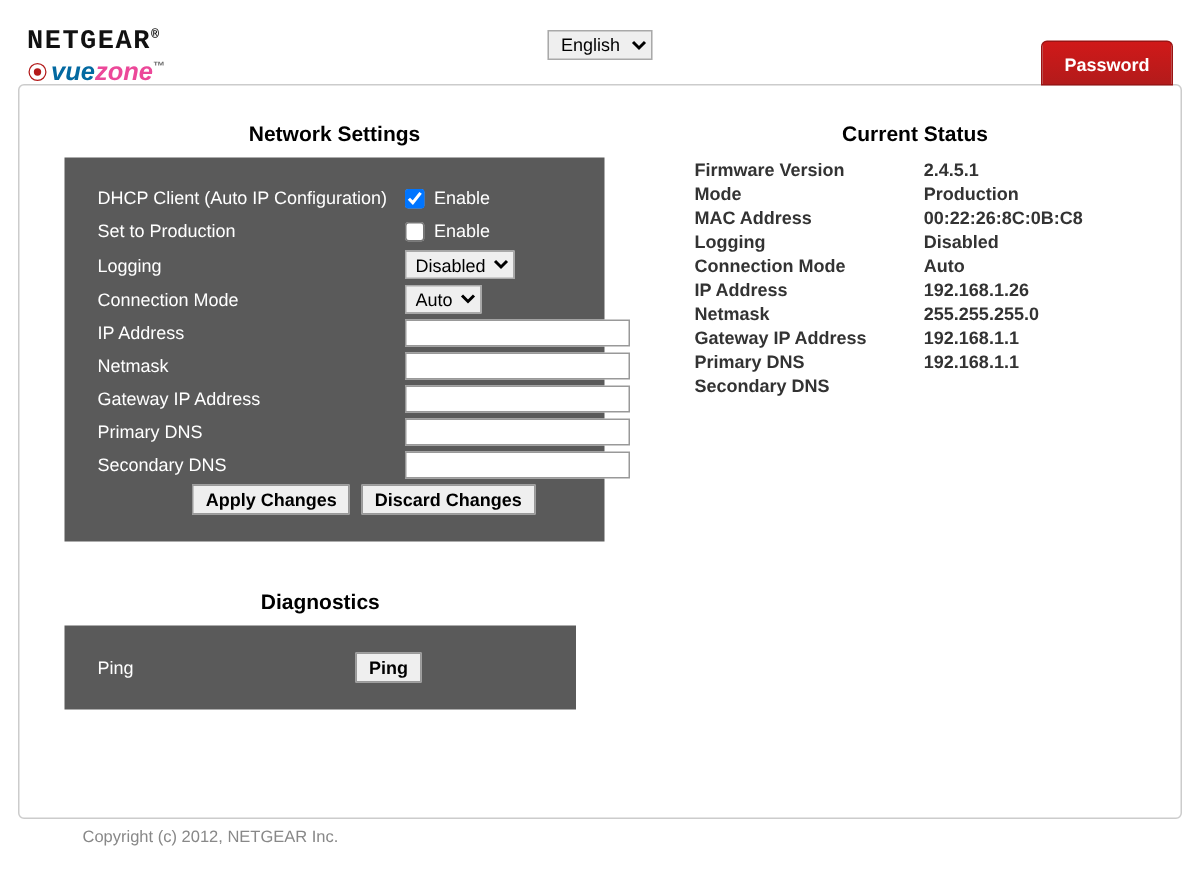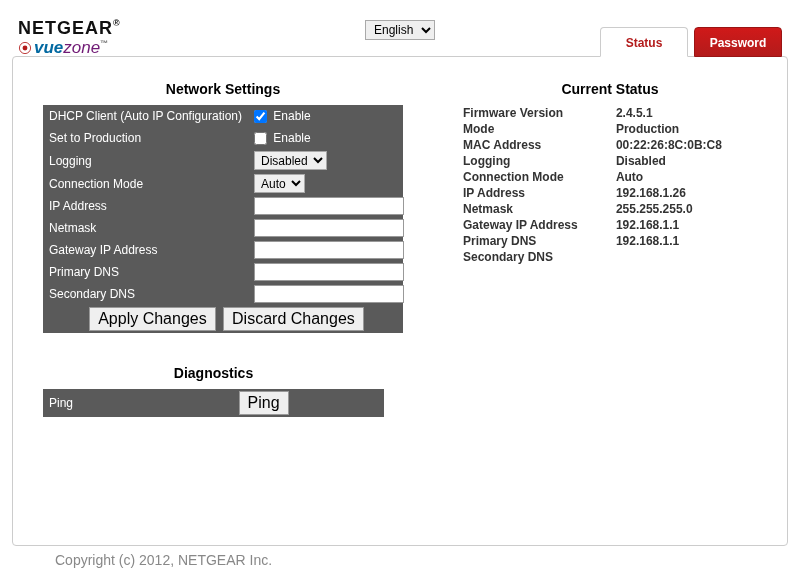--- a/index.html
+++ b/index.html
@@ -16,21 +16,21 @@
     padding: 8px 18px 0 18px;
     height: 56px;
     position: relative;
   }
   .logo {
     display: flex;
     flex-direction: column;
     line-height: 1;
   }
   .logo-netgear {
-    font-family: Liberation Sans, sans-serif;
+    font-family: Liberation Mono, monospace;
     font-weight: 900;
     font-size: 18px;
     letter-spacing: 1px;
     color: #111;
   }
   .logo-netgear sup { font-size: 9px; vertical-align: top; }
   .logo-vuezone {
     font-size: 17px;
     font-weight: 600;
     font-style: italic;
@@ -39,21 +39,21 @@
   }
   .logo-vuezone .star {
     display: inline-block;
     width: 14px; height: 14px;
     position: relative;
     vertical-align: -2px;
     margin-right: 2px;
   }
   .logo-vuezone .star svg { width: 14px; height: 14px; }
   .logo-vuezone .vue { color: #0369a1; font-weight: 700; }
-  .logo-vuezone .zone { color: #701a75; font-weight: 400; }
+  .logo-vuezone .zone { color: #ec4899; font-weight: 700; }
   .logo-vuezone sup { font-size: 8px; color:#6b6b6b; font-style: normal; }
   .lang-wrap {
     position: absolute;
     left: 50%;
     transform: translateX(-50%);
     bottom: 16px;
     margin-top: 32px;
   }
   select.lang {
     font-size: 12px;
@@ -110,21 +110,21 @@
   h2.section {
     font-size: 14px;
     font-weight: bold;
     text-align: center;
     margin: 6px 0 8px;
     color: #000000;
   }
   .darkbox {
     background: #5a5a5a;
     color: #fff;
-    padding: 0;
+    padding: 16px;
   }
   .darkbox table {
     width: 100%;
     border-collapse: collapse;
   }
   .darkbox td {
     padding: 2px 6px;
     font-size: 12px;
     vertical-align: middle;
     height: 22px;
@@ -147,43 +147,44 @@
   }
   .darkbox input[type="checkbox"] {
     vertical-align: middle;
     margin-right: 3px;
   }
   .btnrow {
     text-align: center;
     padding: 8px 0 10px;
   }
   .btnrow button, .darkbox button {
-    font-size: 16px;
+    font-size: 12px;
     padding: 2px 8px;
     background: #efefef;
     border: 1px solid #999;
     cursor: pointer;
     margin: 0 2px;
+    font-weight: bold;
   }
   .diagnostics { margin-top: 32px; width: 341px; }
   .diagnostics .darkbox td:first-child { width: 55%; }
   .status-table {
     width: 100%;
     border-collapse: collapse;
     font-weight: bold;
   }
   .status-table td {
     font-size: 12px;
     padding: 1px 0;
     vertical-align: top;
     color: #333;
   }
   .status-table td:first-child { width: 52%; white-space: nowrap; }
   .footer {
-    font-size: 14px;
+    font-size: 11px;
     color: #888;
     padding: 6px 0 0 55px;
   }
 </style>
 </head>
 <body>
 
 <div class="topbar">
   <div class="logo">
     <span class="logo-netgear"><span>NETGEAR</span><sup>®</sup></span>
@@ -197,21 +198,20 @@
     </span>
   </div>
 
   <div class="lang-wrap">
     <select class="lang">
       <option>English</option>
     </select>
   </div>
 
   <div class="tabs">
-    <div class="tab active">Status</div>
     <div class="tab inactive">Password</div>
   </div>
 </div>
 
 <div class="panel">
   <div class="columns">
 
     <div class="col-left">
       <h2 class="section">Network Settings</h2>
       <div class="darkbox">

